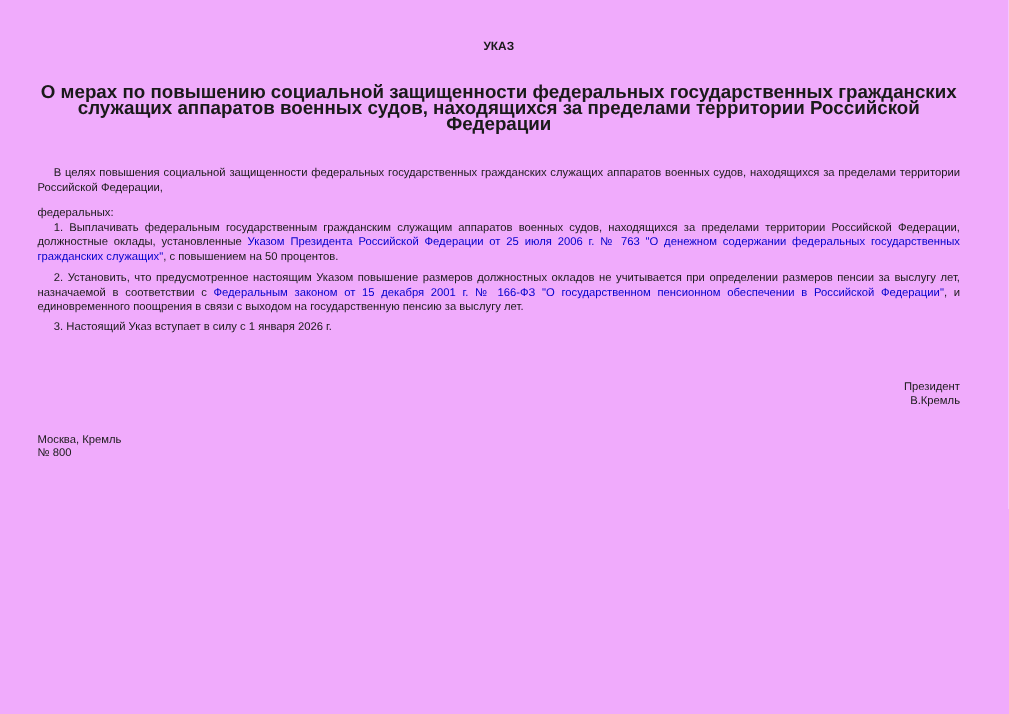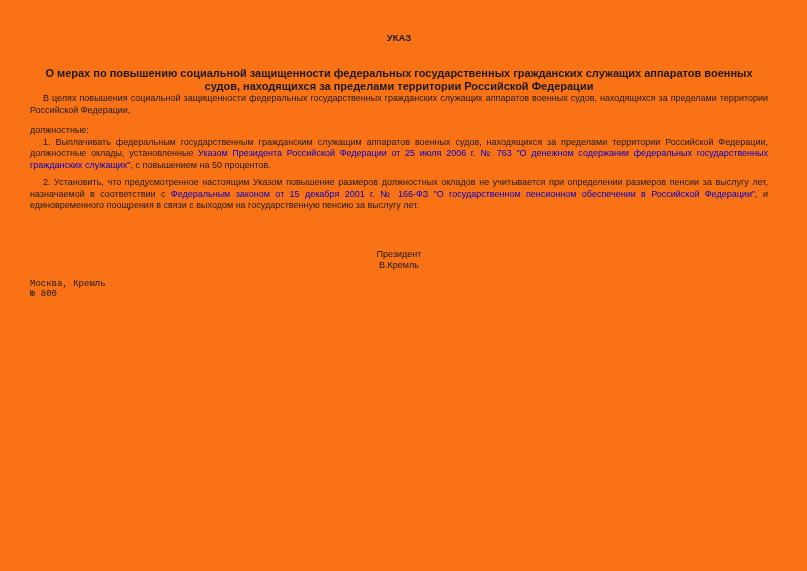--- a/index.html
+++ b/index.html
@@ -13,89 +13,90 @@
     overflow: hidden;
     font-family: "Liberation Sans", "DejaVu Sans", sans-serif;
     font-size: 9px;
     color: #1a1a1a;
   }
   .page {
     box-sizing: border-box;
     width: 807px;
     height: 571px;
     padding: 33px 39px 0 30px;
-    background: #f97316;
+    background: #f0abfc;
   }
   .doc-title {
     text-align: center;
     font-weight: bold;
     font-size: 9.5px;
     line-height: 10px;
   }
   .doc-title.first {
     margin-bottom: 9px;
   }
   .doc-subject {
     margin-top: 24px;
     text-align: center;
     font-weight: bold;
-    font-size: 11px;
+    font-size: 15px;
     line-height: 13px;
   }
   .body-block {
+    margin-top: 27px;
   }
   .para {
     margin: 0;
     line-height: 11.5px;
     text-align: justify;
   }
   .para.indent {
     text-indent: 13px;
   }
   .para.intro   { margin-bottom: 9px; }
   .para.resolve { margin-bottom: 0; }
   .para.item-1  { margin-bottom: 6px; }
   .para.item-2  { margin-bottom: 4px; }
   .doc-link {
     color: #0000cc;
     text-decoration: none;
     cursor: pointer;
   }
   .signature {
     margin-top: 37px;
-    text-align: center;
+    text-align: right;
     line-height: 11px;
   }
   .footer {
-    margin-top: 8px;
+    margin-top: 20px;
     text-align: left;
     line-height: 10.5px;
-    font-family: Liberation Mono, monospace;
   }
 </style>
 </head>
 <body>
 
 <div class="page">
 
   <div class="doc-title first">УКАЗ</div>
 
 
   <div class="doc-subject">О мерах по повышению социальной защищенности федеральных государственных гражданских служащих аппаратов военных судов, находящихся за пределами территории Российской Федерации</div>
 
   <div class="body-block">
 
     <p class="para indent intro">В целях повышения социальной защищенности федеральных государственных гражданских служащих аппаратов военных судов, находящихся за пределами территории Российской Федерации,</p>
 
-    <p class="para resolve">должностные:</p>
+    <p class="para resolve">федеральных:</p>
 
     <p class="para indent item-1"><span>1. Выплачивать федеральным государственным гражданским служащим аппаратов военных судов, находящихся за пределами территории Российской Федерации, должностные оклады, установленные </span><a class="doc-link">Указом Президента Российской Федерации от 25 июля 2006 г. № 763 "О денежном содержании федеральных государственных гражданских служащих"</a><span>, с повышением на 50 процентов.</span></p>
 
     <p class="para indent item-2"><span>2. Установить, что предусмотренное настоящим Указом повышение размеров должностных окладов не учитывается при определении размеров пенсии за выслугу лет, назначаемой в соответствии с </span><a class="doc-link">Федеральным законом от 15 декабря 2001 г. № 166-ФЗ "О государственном пенсионном обеспечении в Российской Федерации"</a><span>, и единовременного поощрения в связи с выходом на государственную пенсию за выслугу лет.</span></p>
 
+    <p class="para indent item-3">3. Настоящий Указ вступает в силу с 1 января 2026 г.</p>
 
   </div>
 
   <div class="signature">
     <div>Президент</div>
     <div>В.Кремль</div>
   </div>
 
   <div class="footer">
     <div>Москва, Кремль</div>

